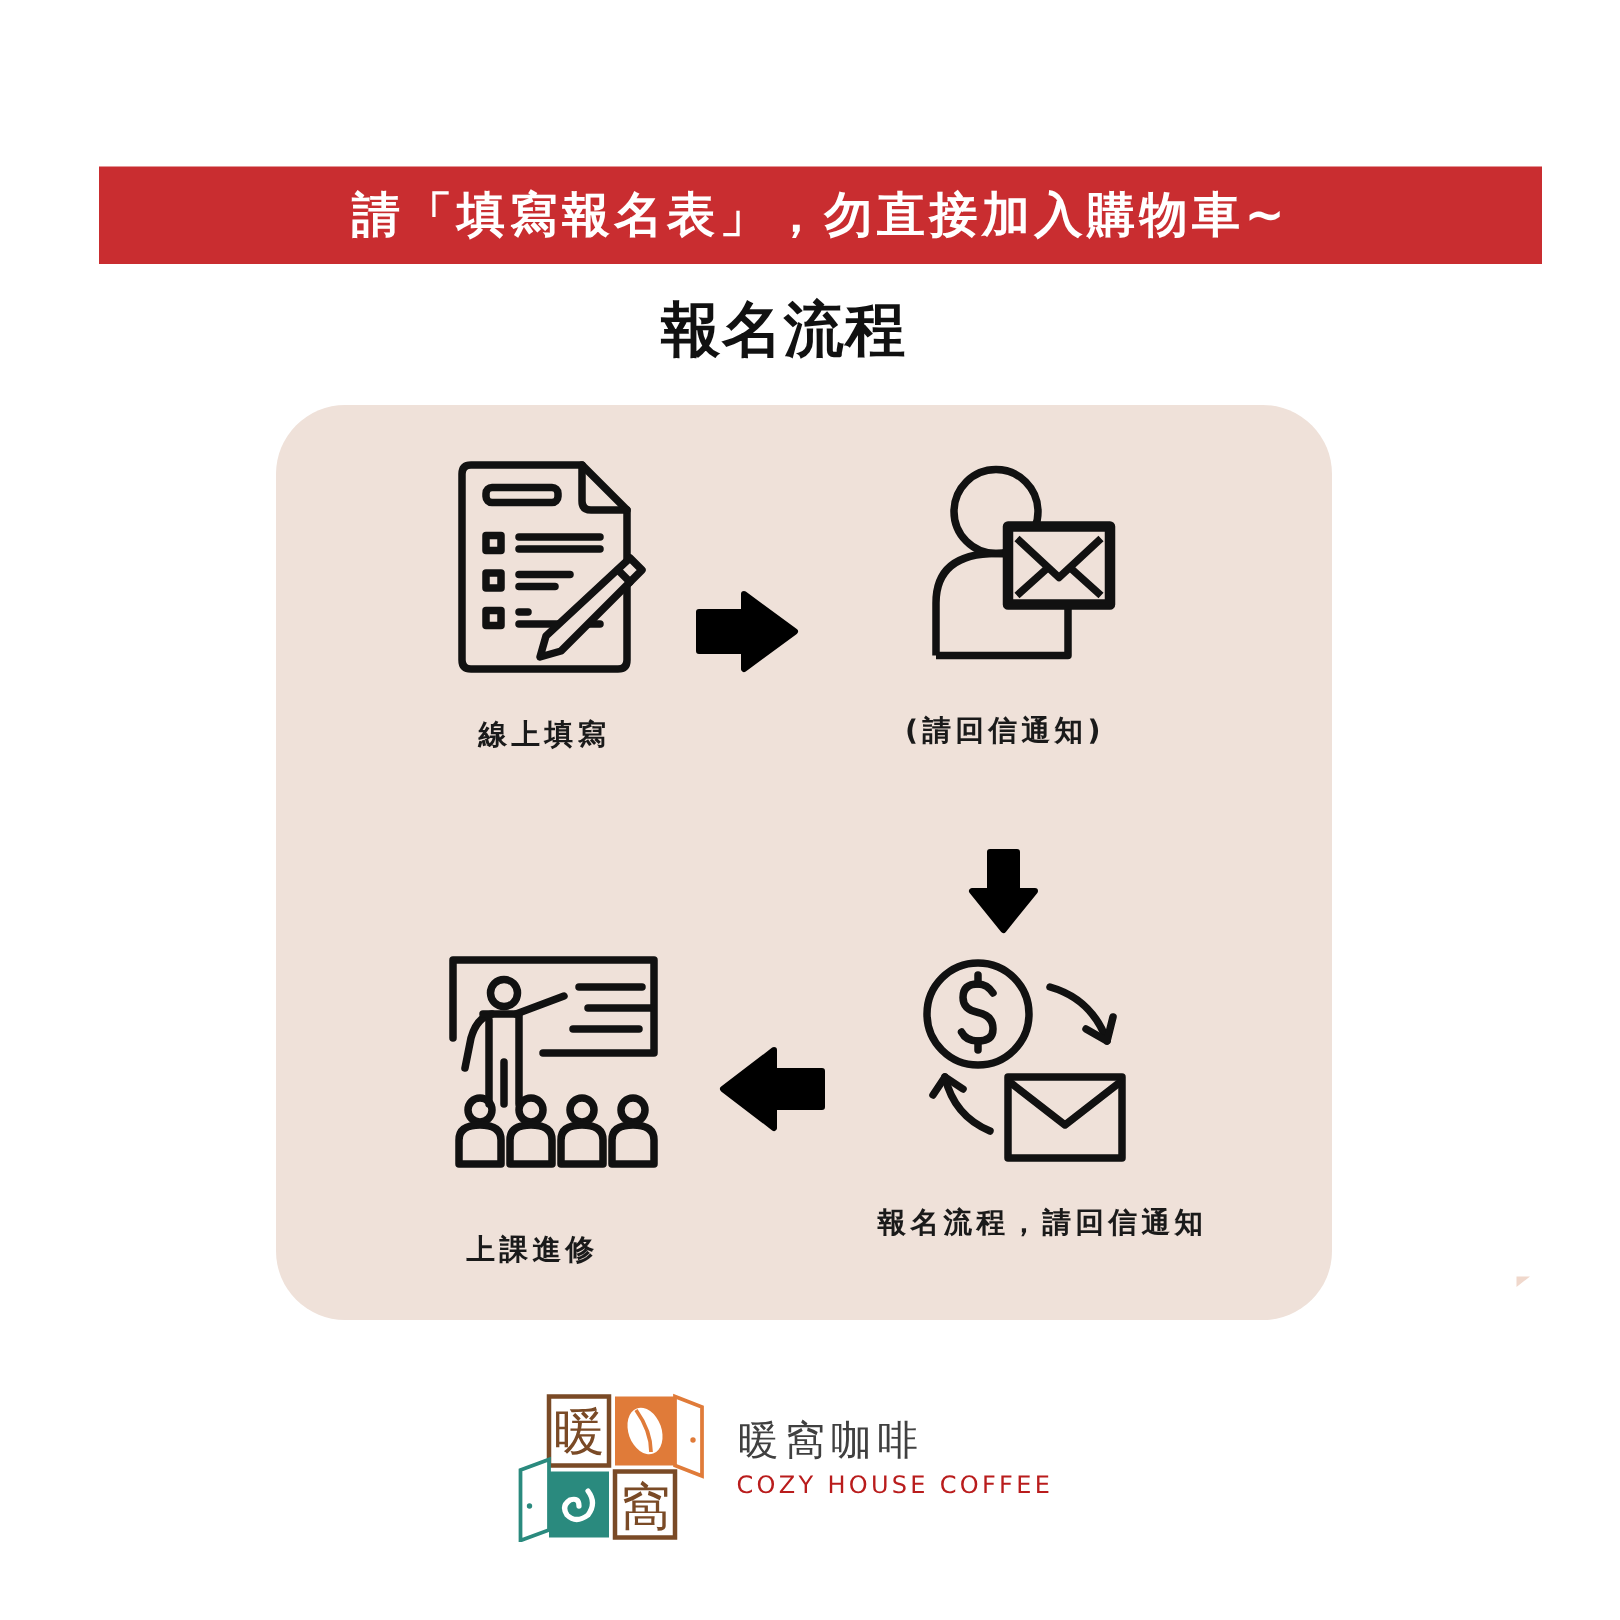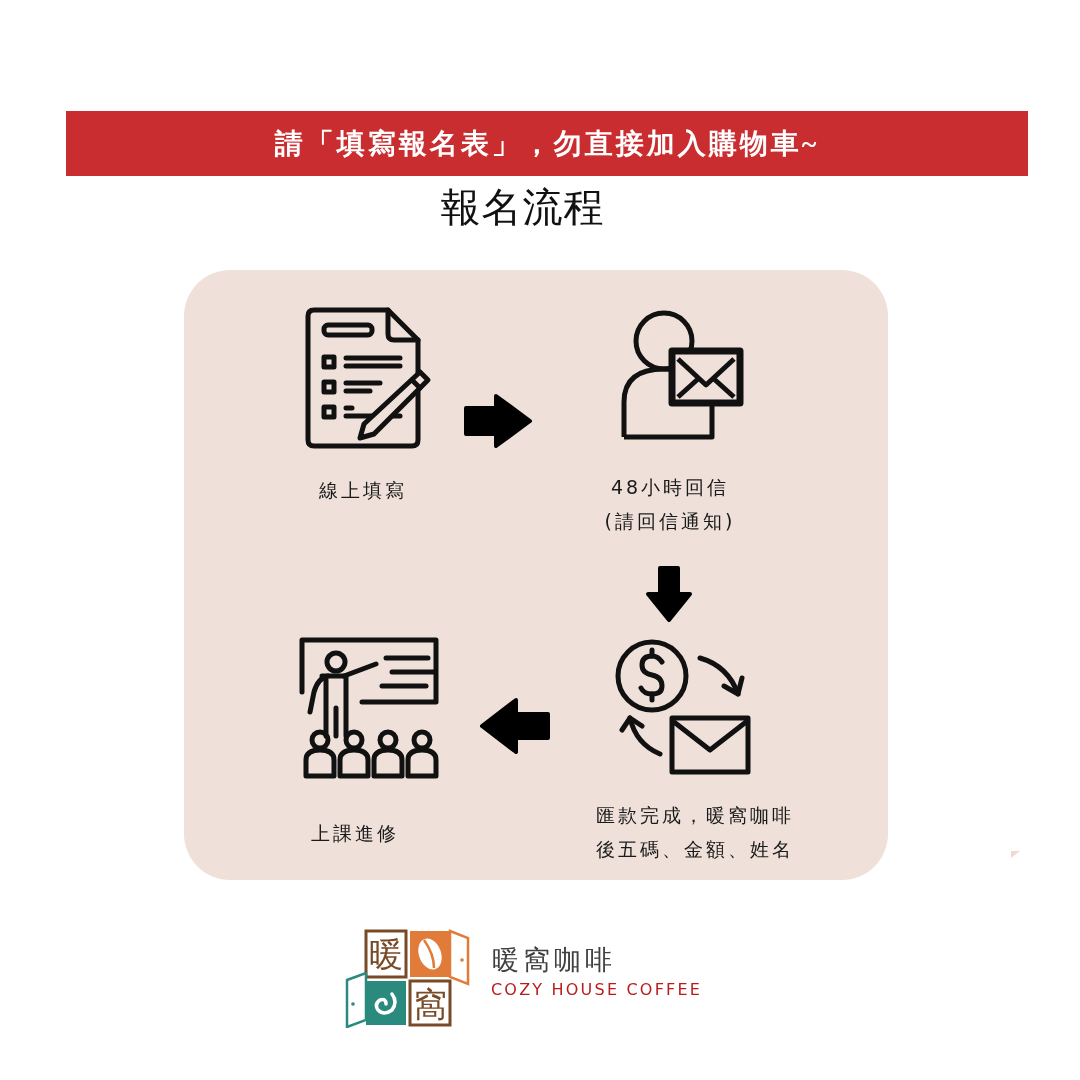--- a/index.html
+++ b/index.html
@@ -1,24 +1,24 @@
 <!DOCTYPE html>
 <html><head>
 <meta charset="utf-8">
 <style>
   html, body { margin:0; padding:0; }
   body { width:1080px; height:1080px; background:#ffffff; position:relative; overflow:hidden;
          font-family:"DejaVu Sans","Liberation Sans",sans-serif; color:#1a1a1a; }
   .banner { position:absolute; left:66px; top:111px; width:962px; height:65px; background:#c92d30;
             display:flex; align-items:center; justify-content:center; }
-  .banner span { color:#fff; font-size:28px; font-weight:bold; letter-spacing:3px;font-family:Liberation Serif, serif; }
-  .title { position:absolute; left:0; width:1045px; top:180px; text-align:center; font-size:40px; font-weight:normal; color:#111; letter-spacing:1px; }
+  .banner span { color:#fff; font-size:32px; font-weight:bold; letter-spacing:3px; }
+  .title { position:absolute; left:0; width:1045px; top:192px; text-align:center; font-size:40px; font-weight:bold; color:#111; letter-spacing:1px; }
   .panel { position:absolute; left:184px; top:270px; width:704px; height:610px; background:#efe1d9; border-radius:46px; }
   .icon { position:absolute; }
-  .label { position:absolute; text-align:center; font-size:19px; line-height:34px; letter-spacing:3px; color:#1a1a1a; }
+  .label { position:absolute; text-align:center; font-size:19px; line-height:34px; letter-spacing:3px; color:#1a1a1a;font-weight:bold; }
   .corner-mark { position:absolute; left:1011px; top:851px; width:0; height:0;
                  border-top:7px solid #f0d8cc; border-right:9px solid transparent; }
   .logo { position:absolute; left:344px; top:928px; width:130px; height:100px; }
   .brand-zh { position:absolute; left:492px; top:942px; font-size:27px; color:#404040; letter-spacing:4px; }
   .brand-en { position:absolute; left:491px; top:980px; font-size:16px; color:#b91c1c; letter-spacing:2.2px; }
 </style>
 </head>
 <body>
 
 <div class="banner">
@@ -94,26 +94,24 @@
   <path d="M8 140 V124 Q8 114 22 114 Q36 114 36 124 V140 Z"></path>
   <path d="M42 140 V124 Q42 114 56 114 Q70 114 70 124 V140 Z"></path>
   <path d="M76 140 V124 Q76 114 90 114 Q104 114 104 124 V140 Z"></path>
   <path d="M110 140 V124 Q110 114 124 114 Q138 114 138 124 V140 Z"></path>
 </svg>
 
 <div class="label" style="left:250px;top:473px;width:226px">
   <div>線上填寫</div>
 </div>
 <div class="label" style="left:560px;top:470px;width:220px">
-  <div>48小時回信</div>
   <div>(請回信通知)</div>
 </div>
 <div class="label" style="left:560px;top:798px;width:270px">
-  <div>匯款完成，暖窩咖啡</div>
-  <div>後五碼、金額、姓名</div>
+  <div>報名流程，請回信通知</div>
 </div>
 <div class="label" style="left:290px;top:816px;width:130px">
   <div>上課進修</div>
 </div>
 
 <div class="corner-mark"></div>
 
 <svg class="logo" viewBox="0 0 130 100">
 
   <rect x="22" y="3" width="40" height="46" fill="#fff" stroke="#7a4a26" stroke-width="3"></rect>

